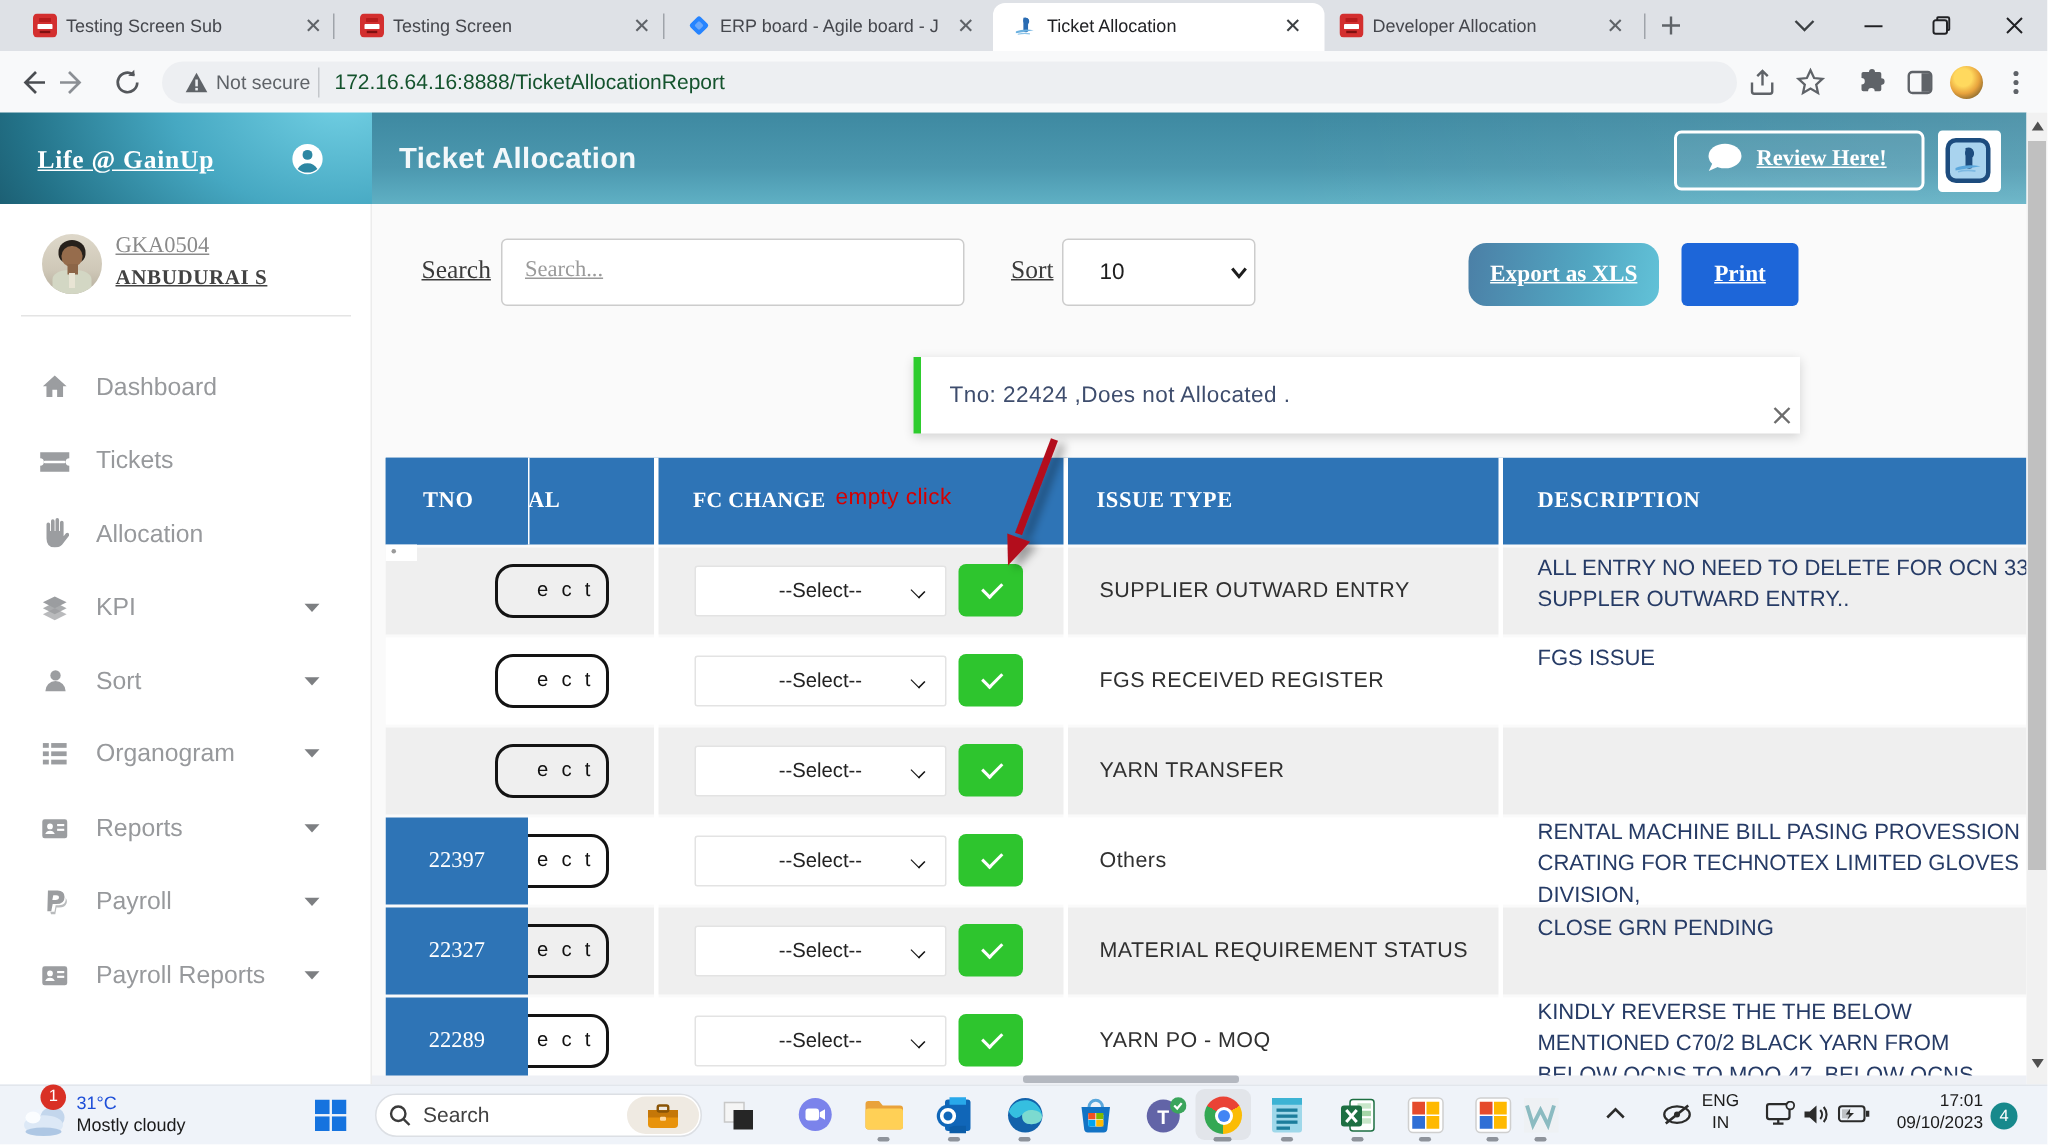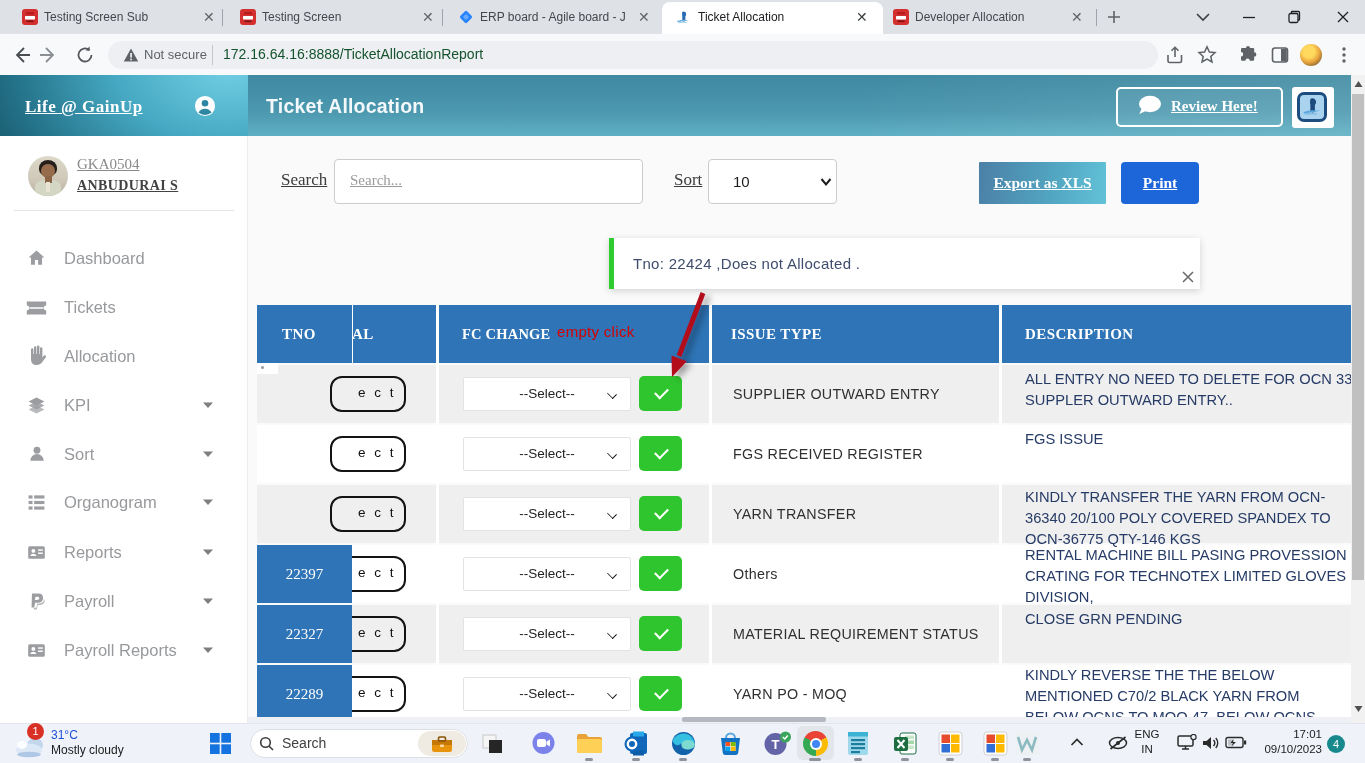--- a/index.html
+++ b/index.html
@@ -286,21 +286,21 @@
 
 <div class="abs ser" style="left:281px;top:170px;font-size:17px;color:#3b3b3b">Search</div>
 <div class="abs" style="left:334px;top:159px;width:309px;height:45px;background:#fff;border:1px solid #ccc;border-radius:4px"></div>
 <div class="abs ser" style="left:350px;top:172px;font-size:15px;color:#9a9a9a">Search...</div>
 <div class="abs ser" style="left:674px;top:170px;font-size:17px;color:#3b3b3b">Sort</div>
 <div class="abs" style="left:708px;top:159px;width:129px;height:45px;background:#fff;border:1px solid #ccc;border-radius:4px"></div>
 <div class="abs" style="left:733px;top:173px;font-size:15px;color:#1e1e1e">10</div>
 <svg class="abs" style="left:820px;top:177px" width="12" height="10">
       <path d="M1.5 2 L6 7.5 L10.5 2" stroke="#1e1e1e" stroke-width="2" fill="none"></path>
     </svg>
-<div class="abs ser" style="left:979px;top:162px;width:127px;height:42px;border-radius:1px;background:linear-gradient(100deg,#4b7fa6 0%,#52a7c2 60%,#62c2d8 100%);color:#fff;font-size:15.5px;font-weight:bold;text-align:center;line-height:42px">Export as XLS</div>
+<div class="abs ser" style="left:979px;top:162px;width:127px;height:42px;border-radius:12px;background:linear-gradient(100deg,#4b7fa6 0%,#52a7c2 60%,#62c2d8 100%);color:#fff;font-size:15.5px;font-weight:bold;text-align:center;line-height:42px">Export as XLS</div>
 <div class="abs ser" style="left:1121px;top:162px;width:78px;height:42px;border-radius:4px;background:#1d66d9;color:#fff;font-size:15.5px;font-weight:bold;text-align:center;line-height:42px">Print</div>
 
 <div class="abs" style="left:609px;top:238px;width:591px;height:51px;background:#fff;border-left:5px solid #2ecc2e;box-shadow:0 2px 7px rgba(0,0,0,0.16)"></div>
 <div class="abs" style="left:633px;top:255px;font-size:15px;color:#3e4d6d;letter-spacing:0.3px">Tno: 22424 ,Does not Allocated .</div>
 <svg class="abs" style="left:1181px;top:270px" width="14" height="14">
       <path d="M2 2 L12 12 M12 2 L2 12" stroke="#6d6d6d" stroke-width="1.6"></path>
     </svg>
 
 <div class="abs" style="left:257px;top:305px;width:1094px;height:413px;overflow:hidden">
 
@@ -354,21 +354,20 @@
 
   <div class="abs itype" style="left:476px;top:81px">SUPPLIER OUTWARD ENTRY</div>
   <div class="abs itype" style="left:476px;top:141px">FGS RECEIVED REGISTER</div>
   <div class="abs itype" style="left:476px;top:201px">YARN TRANSFER</div>
   <div class="abs itype" style="left:476px;top:261px">Others</div>
   <div class="abs itype" style="left:476px;top:321px">MATERIAL REQUIREMENT STATUS</div>
   <div class="abs itype" style="left:476px;top:381px">YARN PO - MOQ</div>
 
   <div class="abs desc" style="left:768px;top:64px">ALL ENTRY NO NEED TO DELETE FOR OCN 334<br>SUPPLER OUTWARD ENTRY..</div>
   <div class="abs desc" style="left:768px;top:124px">FGS ISSUE</div>
-  <div class="abs desc" style="left:768px;top:182px">KINDLY TRANSFER THE YARN FROM OCN-<br>36340 20/100 POLY COVERED SPANDEX TO<br>OCN-36775 QTY-146 KGS</div>
   <div class="abs desc" style="left:768px;top:240px">RENTAL MACHINE BILL PASING PROVESSION<br>CRATING FOR TECHNOTEX LIMITED GLOVES<br>DIVISION,</div>
   <div class="abs desc" style="left:768px;top:304px">CLOSE GRN PENDING</div>
   <div class="abs desc" style="left:768px;top:360px">KINDLY REVERSE THE THE BELOW<br>MENTIONED C70/2 BLACK YARN FROM<br>BELOW OCNS TO MOQ 47, BELOW OCNS</div>
 </div>
 
 <div class="abs" style="left:557px;top:323px;font-size:15px;color:#d50000;letter-spacing:0.3px">empty click</div>
 <svg class="abs" style="left:640px;top:280px;width:120px;height:120px" viewBox="0 0 120 120">
   <defs>
         <filter id="ash" x="-30%" y="-30%" width="180%" height="180%">
           <feDropShadow dx="5" dy="3" stdDeviation="3" flood-color="#000" flood-opacity="0.35"></feDropShadow>

